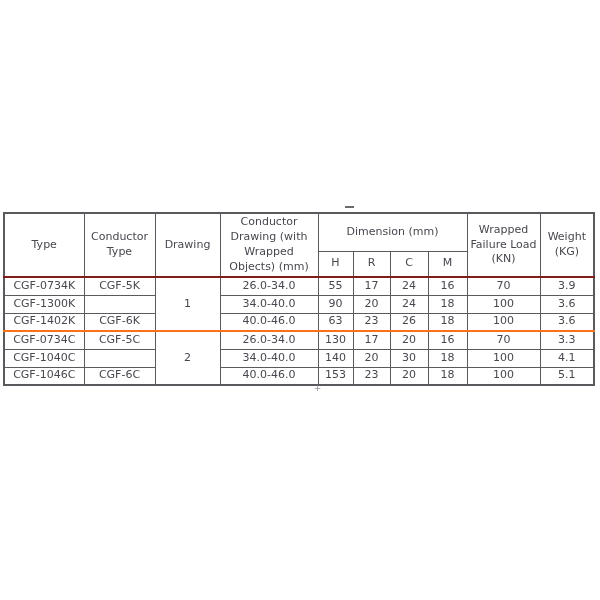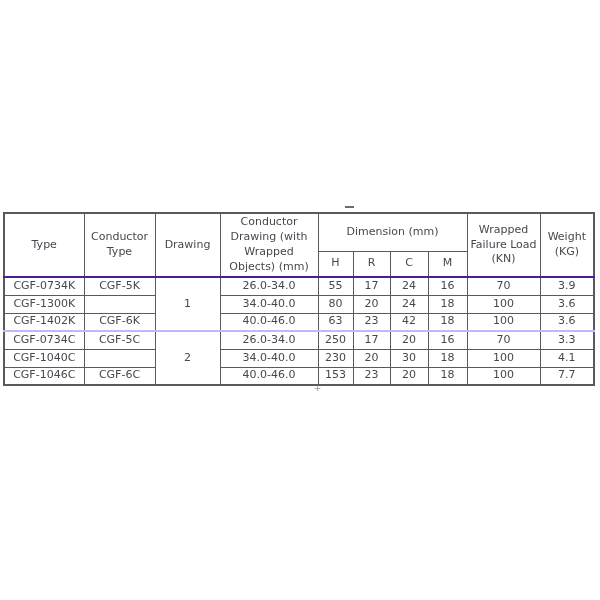--- a/index.html
+++ b/index.html
@@ -35,24 +35,24 @@
     vertical-align: middle;
     padding: 0 2px;
     font-weight: normal;
     overflow: hidden;
   }
   tr.head-top   { height: 38px; }
   tr.head-sub   { height: 26px; }
   tbody tr      { height: 18px; }
   
   tbody tr.group-start-1 > th,
-  tbody tr.group-start-1 > td { border-top: 2px solid #4c1d95; }
+  tbody tr.group-start-1 > td { border-top: 2px solid #7f1d1d; }
   
   tbody tr.group-start-2 > th,
-  tbody tr.group-start-2 > td { border-top: 2px solid #c4b5fd; }
+  tbody tr.group-start-2 > td { border-top: 2px solid #f97316; }
   
   .stray-dash {
     position: absolute;
     left: 345px;
     top: 206px;
     width: 9px;
     height: 2px;
     background: #6b6b6e;
   }
   .stray-plus {
@@ -115,70 +115,70 @@
         <td>17</td>
         <td>24</td>
         <td>16</td>
         <td>70</td>
         <td>3.9</td>
       </tr>
       <tr>
         <td>CGF-1300K</td>
         <td></td>
         <td>34.0-40.0</td>
-        <td>80</td>
+        <td>90</td>
         <td>20</td>
         <td>24</td>
         <td>18</td>
         <td>100</td>
         <td>3.6</td>
       </tr>
       <tr>
         <td>CGF-1402K</td>
         <td>CGF-6K</td>
         <td>40.0-46.0</td>
         <td>63</td>
         <td>23</td>
-        <td>42</td>
+        <td>26</td>
         <td>18</td>
         <td>100</td>
         <td>3.6</td>
       </tr>
       <tr class="group-start-2">
         <td>CGF-0734C</td>
         <td>CGF-5C</td>
         <td rowspan="3">2</td>
         <td>26.0-34.0</td>
-        <td>250</td>
+        <td>130</td>
         <td>17</td>
         <td>20</td>
         <td>16</td>
         <td>70</td>
         <td>3.3</td>
       </tr>
       <tr>
         <td>CGF-1040C</td>
         <td></td>
         <td>34.0-40.0</td>
-        <td>230</td>
+        <td>140</td>
         <td>20</td>
         <td>30</td>
         <td>18</td>
         <td>100</td>
         <td>4.1</td>
       </tr>
       <tr>
         <td>CGF-1046C</td>
         <td>CGF-6C</td>
         <td>40.0-46.0</td>
         <td>153</td>
         <td>23</td>
         <td>20</td>
         <td>18</td>
         <td>100</td>
-        <td>7.7</td>
+        <td>5.1</td>
       </tr>
     </tbody>
   </table>
 
   <div class="stray-plus"></div>
 
 </div>
 
 </body></html>

